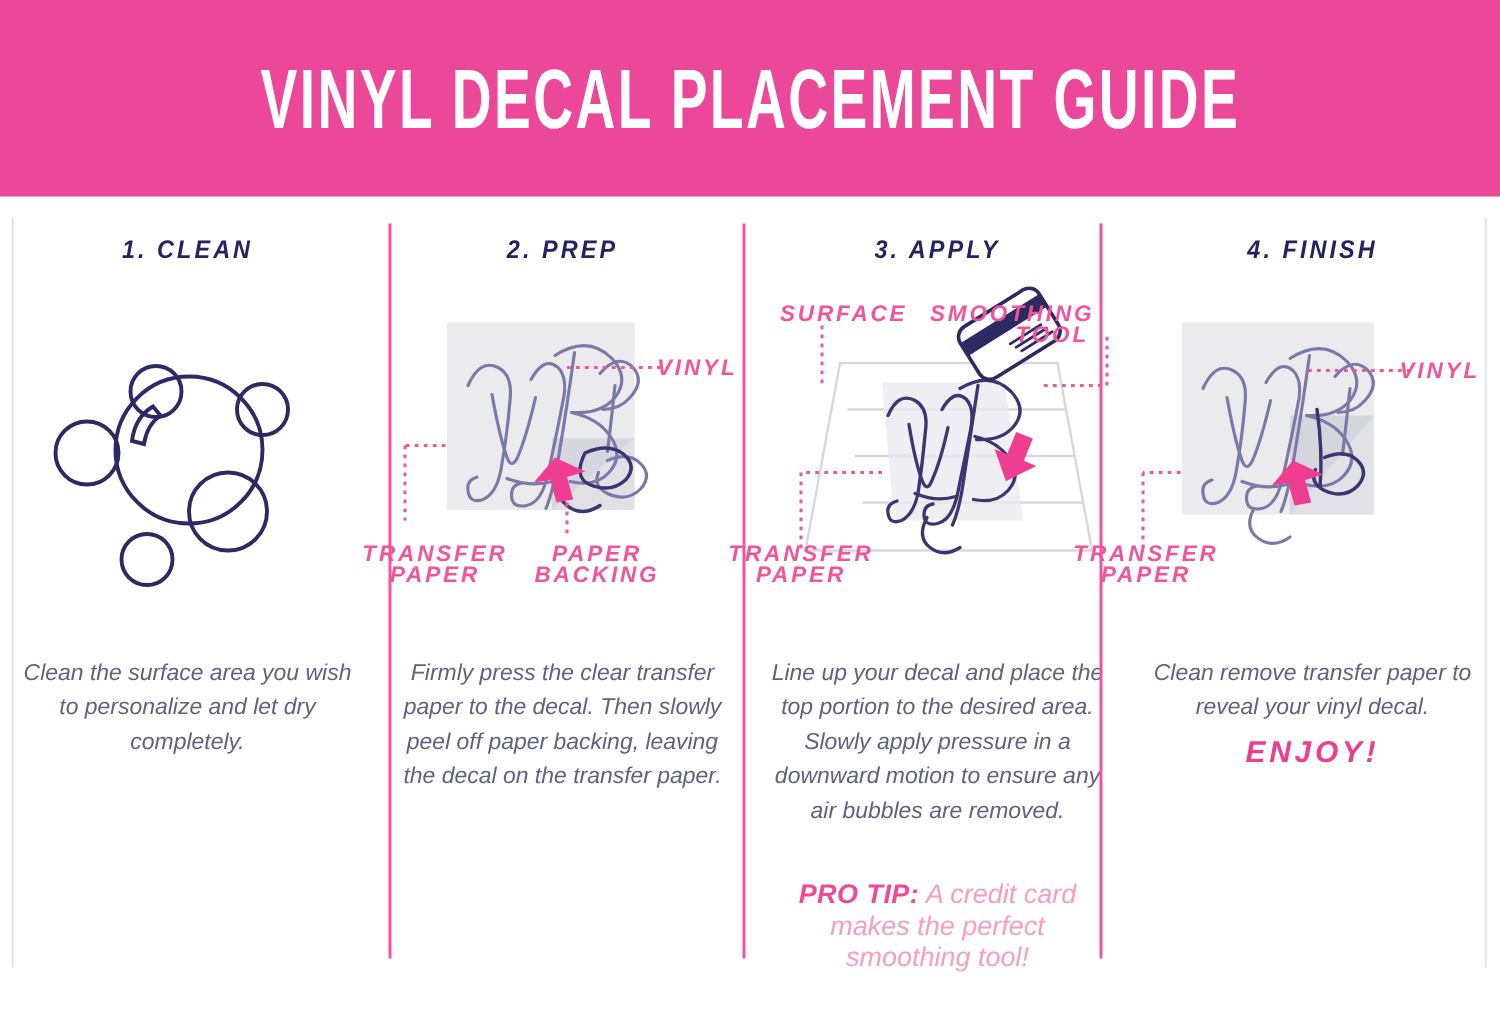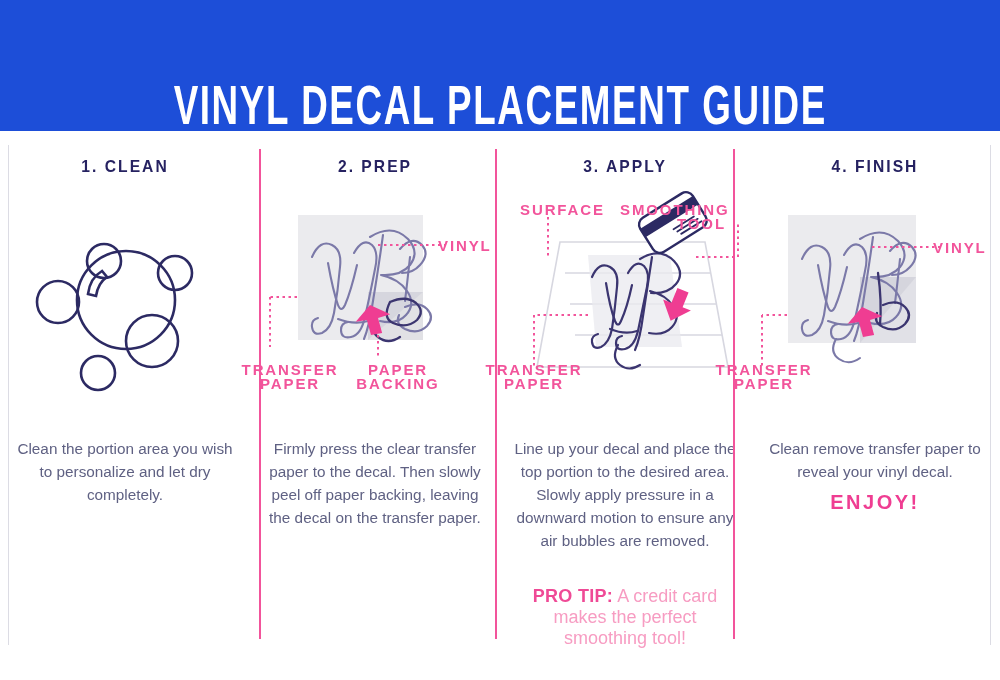--- a/index.html
+++ b/index.html
@@ -7,22 +7,22 @@
     width:1000px;height:680px;overflow:hidden;
     background:#ffffff;
     font-family:"Liberation Sans", sans-serif;
     -webkit-font-smoothing:antialiased;
   }
   .page{position:relative;width:1000px;height:680px;background:#fff;}
 
   
   .header{
     position:absolute;left:0;top:0;width:1000px;height:131px;
-    background:#1d4ed8;
-    display:flex;align-items:flex-end;justify-content:center;
+    background:#ec4899;
+    display:flex;align-items:center;justify-content:center;
   }
   .header-title{
     color:#ffffff;
     font-family:"Liberation Sans Narrow","Liberation Sans",sans-serif;
     font-weight:bold;
     font-size:46px;
     letter-spacing:2.0px;
     transform:scaleX(.80) scaleY(1.22);
     transform-origin:center center;
     white-space:nowrap;
@@ -31,20 +31,21 @@
 
   
   .columns{
     position:absolute;left:0;top:131px;width:1000px;height:549px;
     display:flex;
   }
   .col{
     position:relative;
     width:250px;height:549px;
     box-sizing:border-box;
+    font-style:italic;
   }
   .vdiv{
     position:absolute;top:18px;width:2px;height:490px;
     background:#f2549b;
   }
   .vdiv.d1{left:259px;}
   .vdiv.d2{left:495px;}
   .vdiv.d3{left:733px;}
   .vdiv.edge{background:#dcdce4;width:1px;height:500px;top:14px;}
   .vdiv.e0{left:8px;}
@@ -130,21 +131,21 @@
             <circle cx="104" cy="64" r="17"></circle>
             <circle cx="152" cy="144" r="26"></circle>
             <circle cx="58" cy="105" r="21"></circle>
             <circle cx="175" cy="76" r="17"></circle>
             <circle cx="98" cy="176" r="17"></circle>
             <path d="M88 97 q2 -16 14 -23 l5 6 q-9 6 -11 19 z"></path>
           </g>
         </svg>
       </div>
 
-      <div class="body-text" style="top:306px;">Clean the portion area you wish to personalize and let dry completely.</div>
+      <div class="body-text" style="top:306px;">Clean the surface area you wish to personalize and let dry completely.</div>
     </div>
 
     <div class="col">
       <div class="col-title">2. PREP</div>
 
       <div class="illus">
         <svg width="250" height="230" viewBox="0 0 250 230">
 
           <rect x="48" y="18" width="125" height="125" fill="#ebebee"></rect>
 

